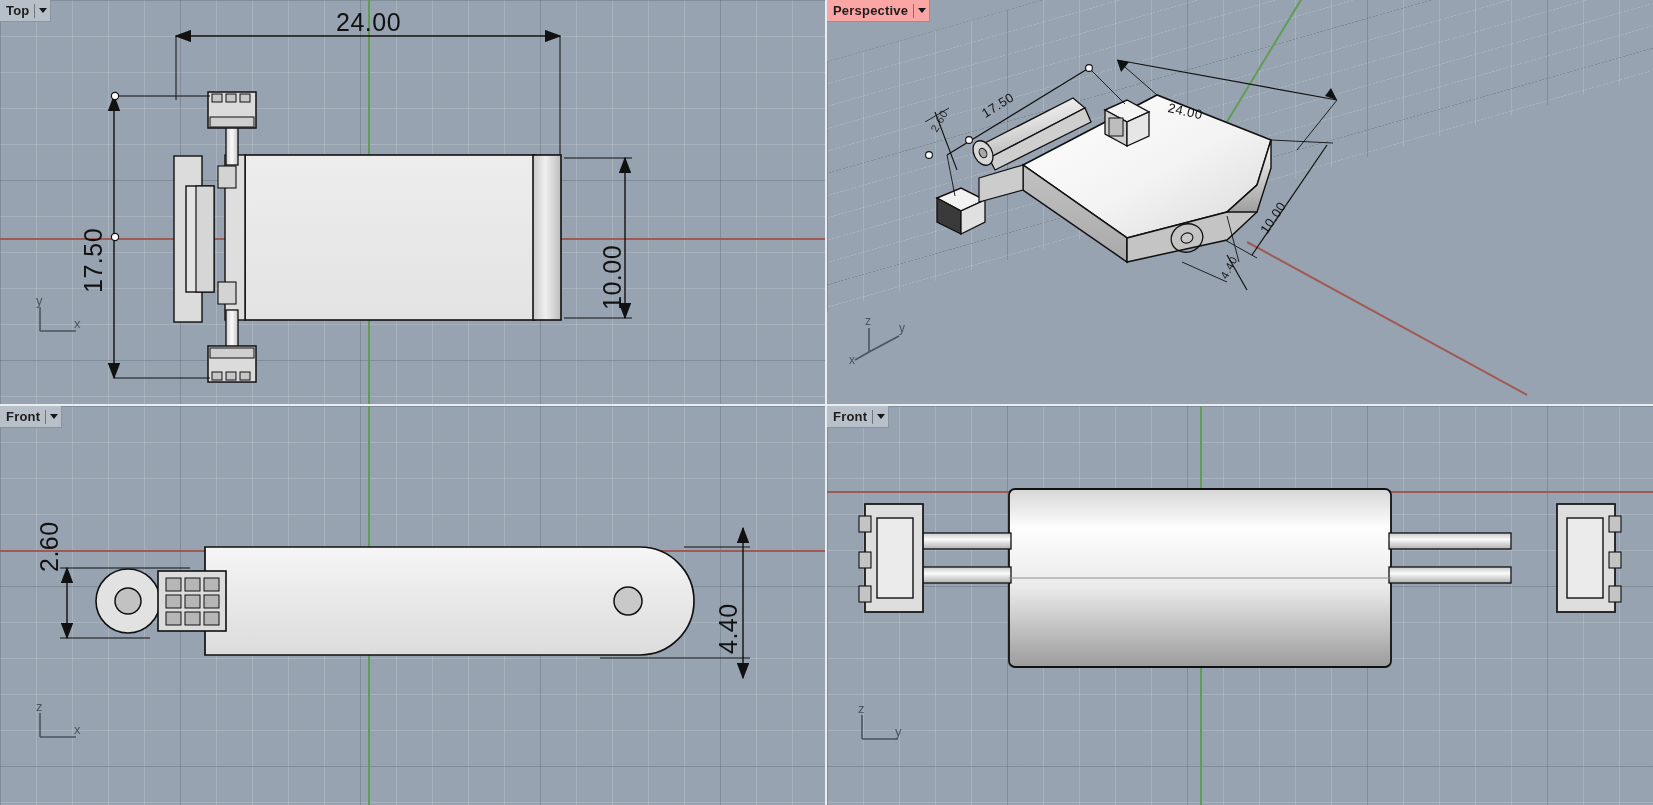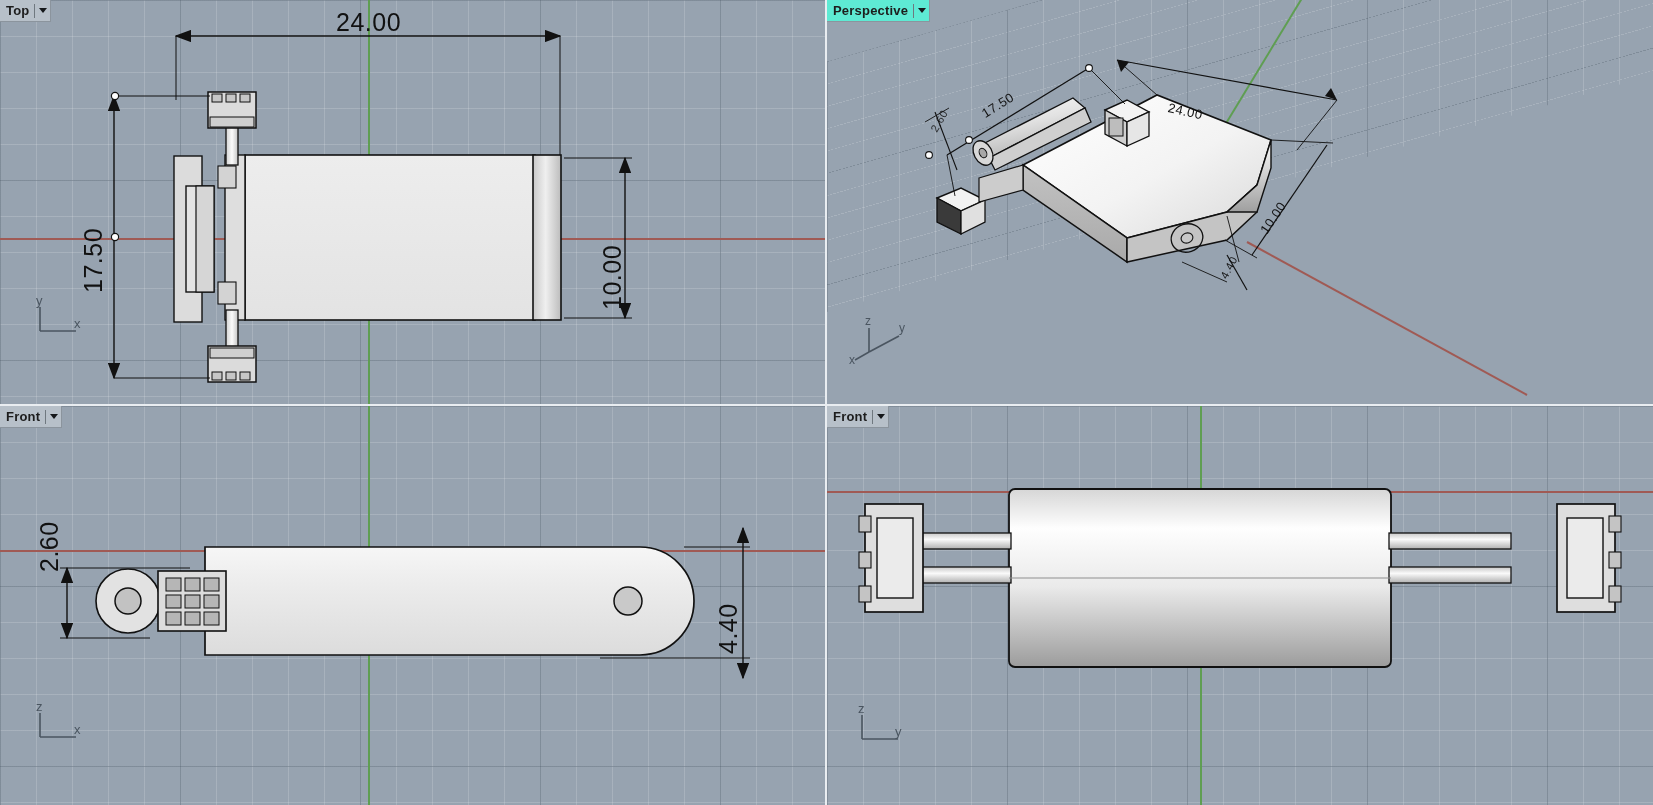--- a/index.html
+++ b/index.html
@@ -35,21 +35,21 @@
 
   
   .axis-y{position:absolute;width:2px;background:#5f9e52;}
   .axis-x{position:absolute;height:2px;background:#a05a54;}
 
   
   .vtitle{position:absolute;left:0;top:0;display:flex;align-items:center;
     height:21px;padding:0 3px 0 6px;font-size:13px;font-weight:bold;color:#1d1d1d;
     background:#b7c0c9;border-right:1px solid #8b949d;border-bottom:1px solid #8b949d;
     letter-spacing:.2px;z-index:20;}
-  .vtitle.active{background:#5eead4;}
+  .vtitle.active{background:#fca5a5;}
   .vtitle .lbl{padding-right:4px;}
   .vtitle .divider{width:1px;height:14px;background:#6f787f;margin:0 4px 0 1px;}
   .vtitle .caret{width:0;height:0;border-left:4px solid transparent;border-right:4px solid transparent;
     border-top:5px solid #15181b;}
 
   
   .gizmo{position:absolute;z-index:15;font-size:12px;color:#4a5560;}
   .gizmo svg{display:block;overflow:visible;}
 
   

